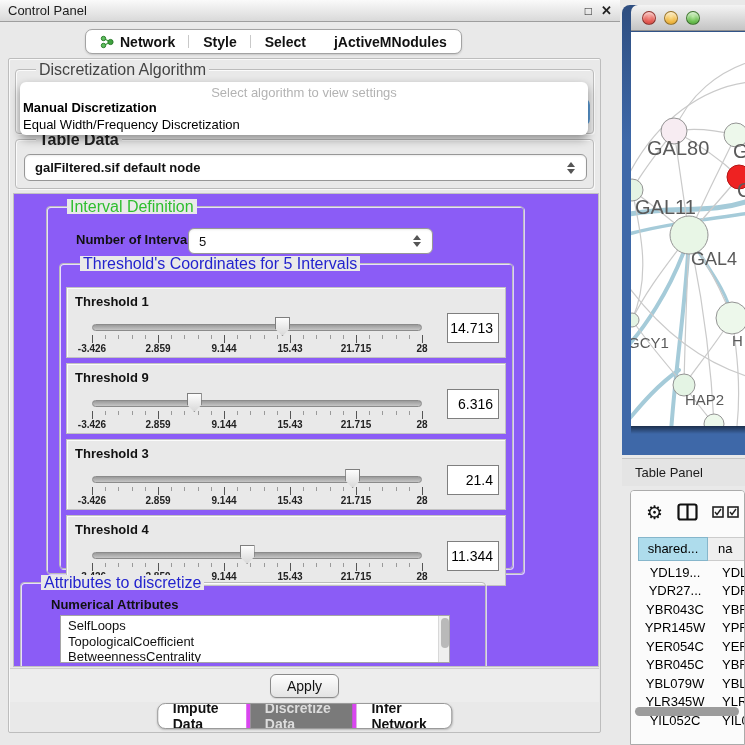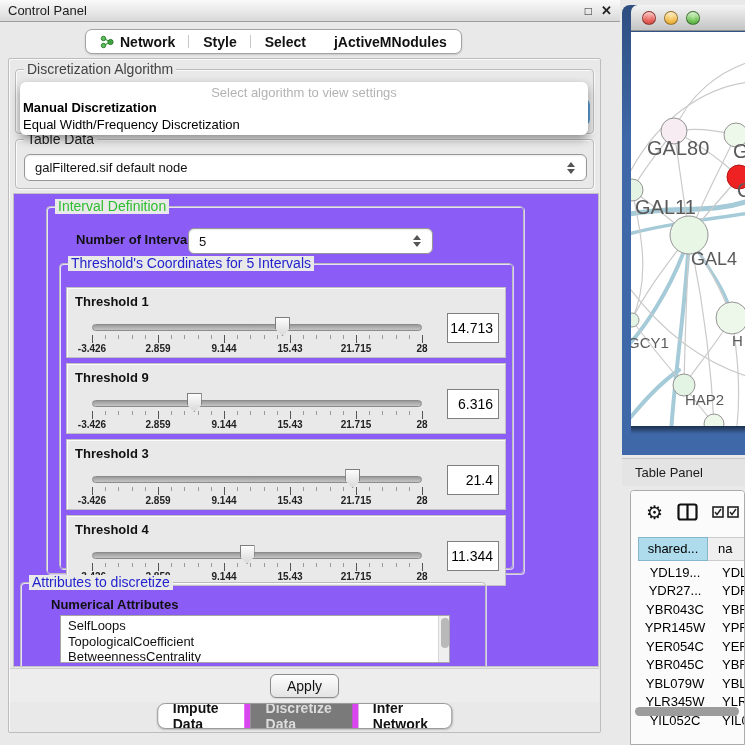--- a/index.html
+++ b/index.html
@@ -26,22 +26,22 @@
   .toptab.selected { background:#767676; color:#E3E3E3; }
   .net-ic { margin-right:6px; display:inline-flex; }
 
   
   .panel { position:absolute; left:8px; top:58px; width:593px; height:675px;
     background:#E9E9E9; border:1px solid #BDBDBD; border-radius:2px;
     box-shadow:inset 1px 1px 0 rgba(255,255,255,.7); }
 
   .groupbox { position:absolute; border:1px solid #BBBBBB; border-radius:4px;
     box-shadow:inset 1px 1px 0 rgba(255,255,255,.8), 1px 1px 0 rgba(255,255,255,.7); }
-  .groupbox > .gb-label { position:absolute; top:-8px; left:8px; background:#E9E9E9;
-    padding:0 3px; font-size:14px; line-height:15px;text-align:center; }
+  .groupbox > .gb-label { position:absolute; top:-8px; left:20px; background:#E9E9E9;
+    padding:0 3px; font-size:16px; line-height:15px;text-align:center; }
 
   .combo { background:#fff; border:1px solid #979797; border-radius:6px; position:absolute;
     display:flex; align-items:center; font-size:13px; color:#111;
     box-shadow:inset 0 1px 2px rgba(0,0,0,.08); }
   .combo .val { padding-left:10px; flex:1; white-space:nowrap; overflow:hidden; }
   .spinner { width:14px; margin-right:8px; display:flex; flex-direction:column; align-items:center; gap:2px; }
   .spinner i { width:0; height:0; border-left:4px solid transparent; border-right:4px solid transparent; }
   .spinner i.up { border-bottom:5px solid #555; }
   .spinner i.dn { border-top:5px solid #555; }
 
@@ -86,21 +86,21 @@
   .applyrow { position:absolute; left:1px; right:1px; top:609px; height:34px; background:#EDEDED;
     border-top:1px solid #CFCFCF; display:flex; justify-content:center; align-items:center; }
   .btn { background:linear-gradient(#FEFEFE,#E3E3E3); border:1px solid #8A8A8A; border-radius:6px;
     font-size:14px; color:#111; padding:3px 16px; box-shadow:0 1px 1px rgba(0,0,0,.1); }
 
   .bottabs { position:absolute; left:50%; transform:translateX(-50%); top:644px; height:26px; display:flex;
     background:#fff; border:1px solid #9A9A9A; border-radius:8px; overflow:hidden;
     box-shadow:0 1px 2px rgba(0,0,0,.2); }
   .bottab { display:flex; align-items:center; padding:0 15px; font-size:14px; font-weight:600; color:#111; }
   .bottab.selected { background:#7A7A7A; color:#DDDDDD; }
-  .bottab:not(:last-child){ border-right:6px solid #d946ef; }
+  .bottab:not(:last-child){ border-right:4px solid #d946ef; }
 
   
   .netwin { position:absolute; left:622px; top:5px; width:123px; height:450px;
     background:linear-gradient(#2E4E80,#3E68A8 30%,#3E68A8); border-top-left-radius:8px; }
   .mactitle { position:absolute; left:9px; top:0; right:0; height:26px;
     background:linear-gradient(#F4F4F4,#C4C4C4); border-top-left-radius:7px;
     border-bottom:1px solid #8F8F8F; display:flex; align-items:center; padding-left:11px; gap:8px; }
   .light { width:14px; height:14px; border-radius:50%; border:1px solid rgba(0,0,0,.35);
     box-shadow:inset 0 2px 3px rgba(255,255,255,.7); }
   .canvas { position:absolute; left:9px; top:27px; right:0; height:394px; background:#fff; overflow:hidden; }
@@ -161,21 +161,21 @@
       </div>
     </div>
 
   <div class="panel">
 
     <div class="groupbox" style="left:6px; top:10px; width:579px; height:65px;">
       <span class="gb-label" style="color:#444;">Discretization Algorithm</span>
       <div class="focusring" style="left:8px; top:28px; width:566px; height:28px;"></div>
     </div>
 
-    <div class="groupbox" style="left:6px; top:80px; width:579px; height:50px;">
+    <div class="groupbox" style="left:6px; top:80px; width:579px; height:50px;font-weight:bold;">
       <span class="gb-label" style="color:#222;">Table Data</span>
       <div class="combo" style="left:8px; top:14px; width:563px; height:27px;">
         <span class="val">galFiltered.sif default node</span>
         <span class="spinner">
             <i class="up"></i>
             <i class="dn"></i>
           </span>
       </div>
     </div>
 

